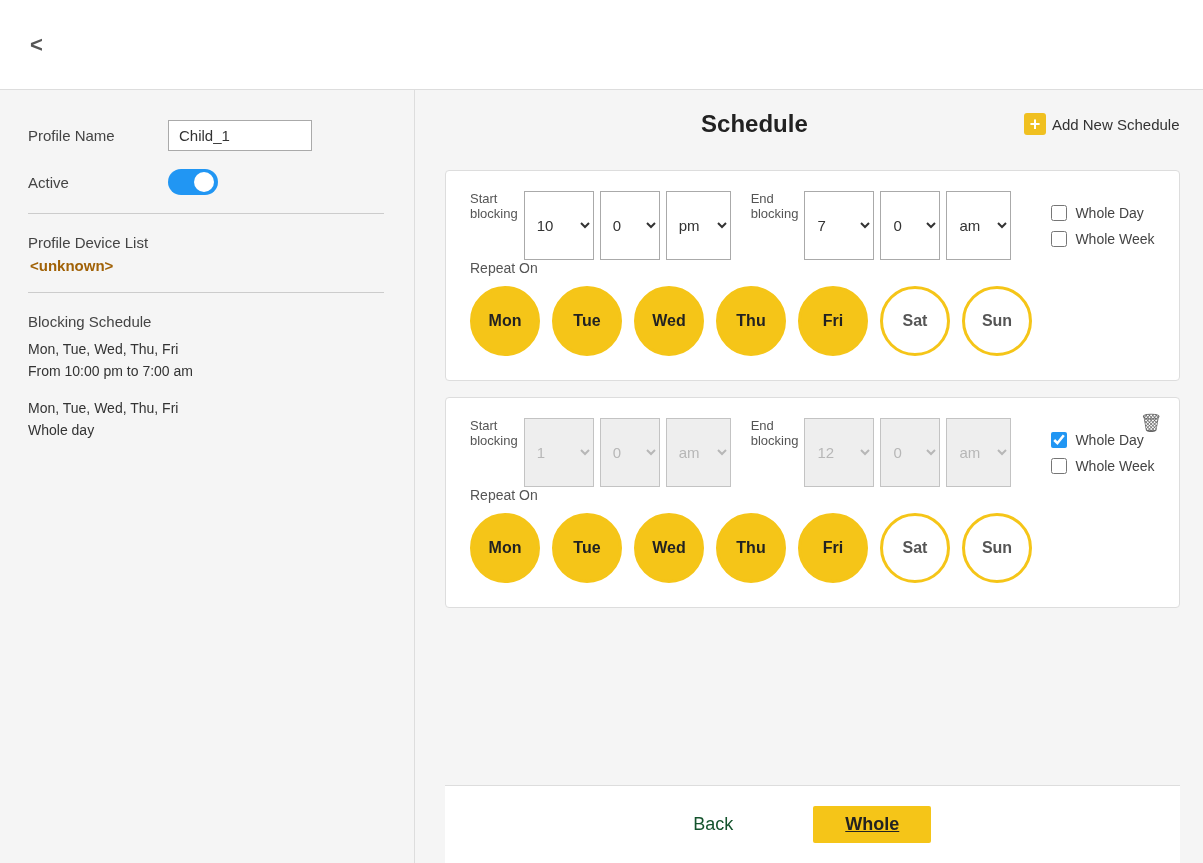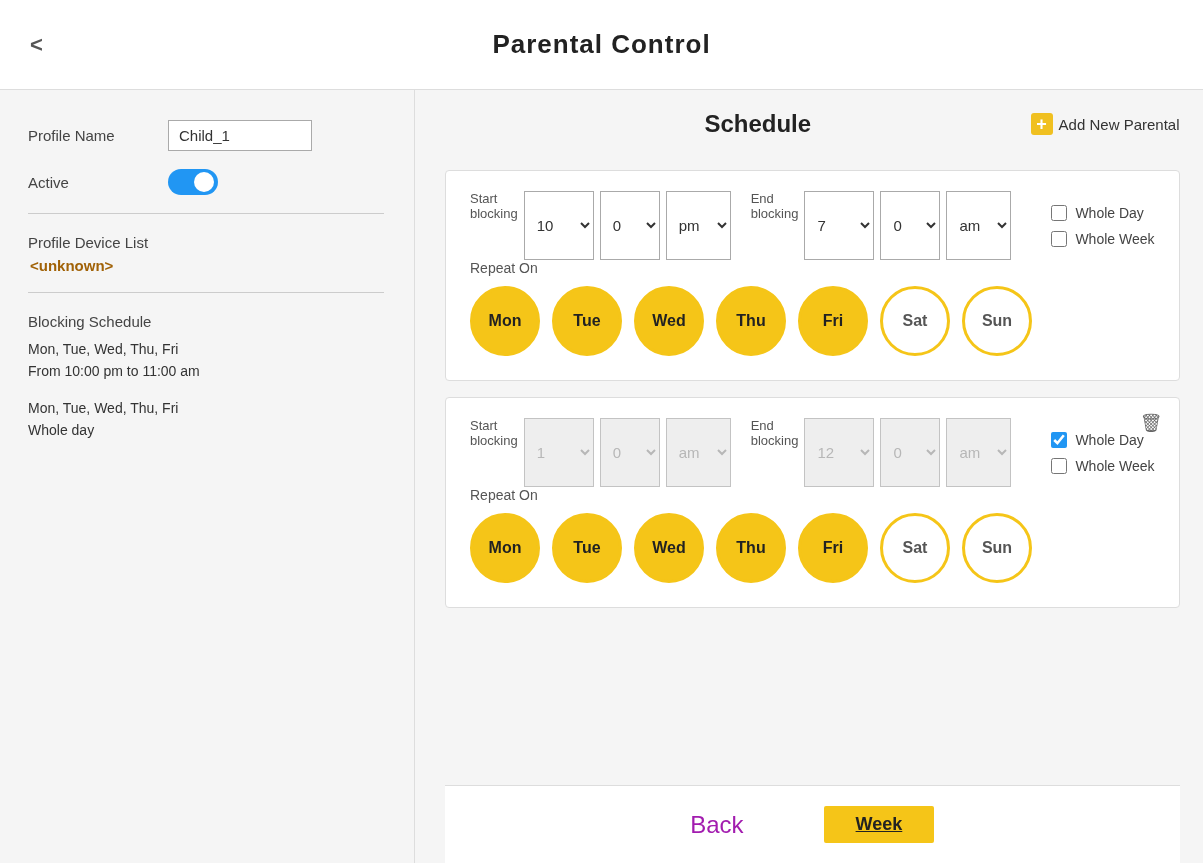--- a/index.html
+++ b/index.html
@@ -289,22 +289,22 @@
       margin-top: auto;
       background: #fff;
       border-top: 1px solid #ddd;
       display: flex;
       justify-content: center;
       align-items: center;
       gap: 80px;
       padding: 20px 0;
     }
     .back-link {
-      font-size: 24px;
-      color: #a21caf;
+      font-size: 18px;
+      color: #14532d;
       cursor: pointer;
       background: none;
       border: none;
       text-decoration: none;
     }
     .save-btn {
       font-size: 18px;
       font-weight: bold;
       color: #222;
       background: #f5c518;
@@ -320,21 +320,20 @@
       align-items: flex-start;
     }
   </style>
 </head>
 <body>
 
 <div class="page-wrapper">
 
   <div class="header">
     <button class="back-btn">&lt;</button>
-    <span class="page-title">Parental Control</span>
   </div>
 
   <div class="main-layout">
 
     <div class="left-panel">
       <div class="field-row">
         <span class="field-label">Profile Name</span>
         <input class="field-input" type="text" value="Child_1" style="">
       </div>
 
@@ -352,34 +351,34 @@
 
       <p class="section-label">Profile Device List</p>
       <p class="device-item">&lt;unknown&gt;</p>
 
       <hr class="divider">
 
       <p class="schedule-label">Blocking Schedule</p>
 
       <div class="schedule-entry">
         <p>Mon, Tue, Wed, Thu, Fri</p>
-        <p>From 10:00 pm to 11:00 am</p>
+        <p>From 10:00 pm to 7:00 am</p>
       </div>
       <div class="schedule-entry">
         <p>Mon, Tue, Wed, Thu, Fri</p>
         <p>Whole day</p>
       </div>
     </div>
 
     <div class="right-panel">
       <div class="schedule-header">
         <span class="schedule-title">Schedule</span>
         <button class="add-new-btn">
           <span class="add-icon">+</span>
-          <span>Add New Parental</span>
+          <span>Add New Schedule</span>
         </button>
       </div>
 
       <div class="schedule-card">
         <div class="blocking-sections-wrapper">
           <div class="blocking-section">
             <span class="blocking-section-label">Start blocking</span>
             <div class="dropdowns-row">
               <select class="select-hour">
                 <option value="10" selected="">10</option>
@@ -498,17 +497,17 @@
           <div class="day-circle active">Wed</div>
           <div class="day-circle active">Thu</div>
           <div class="day-circle active">Fri</div>
           <div class="day-circle inactive">Sat</div>
           <div class="day-circle inactive">Sun</div>
         </div>
       </div>
 
       <div class="bottom-bar">
         <button class="back-link">Back</button>
-        <button class="save-btn">Week</button>
+        <button class="save-btn">Whole</button>
       </div>
     </div>
   </div>
 </div>
 
 </body></html>

